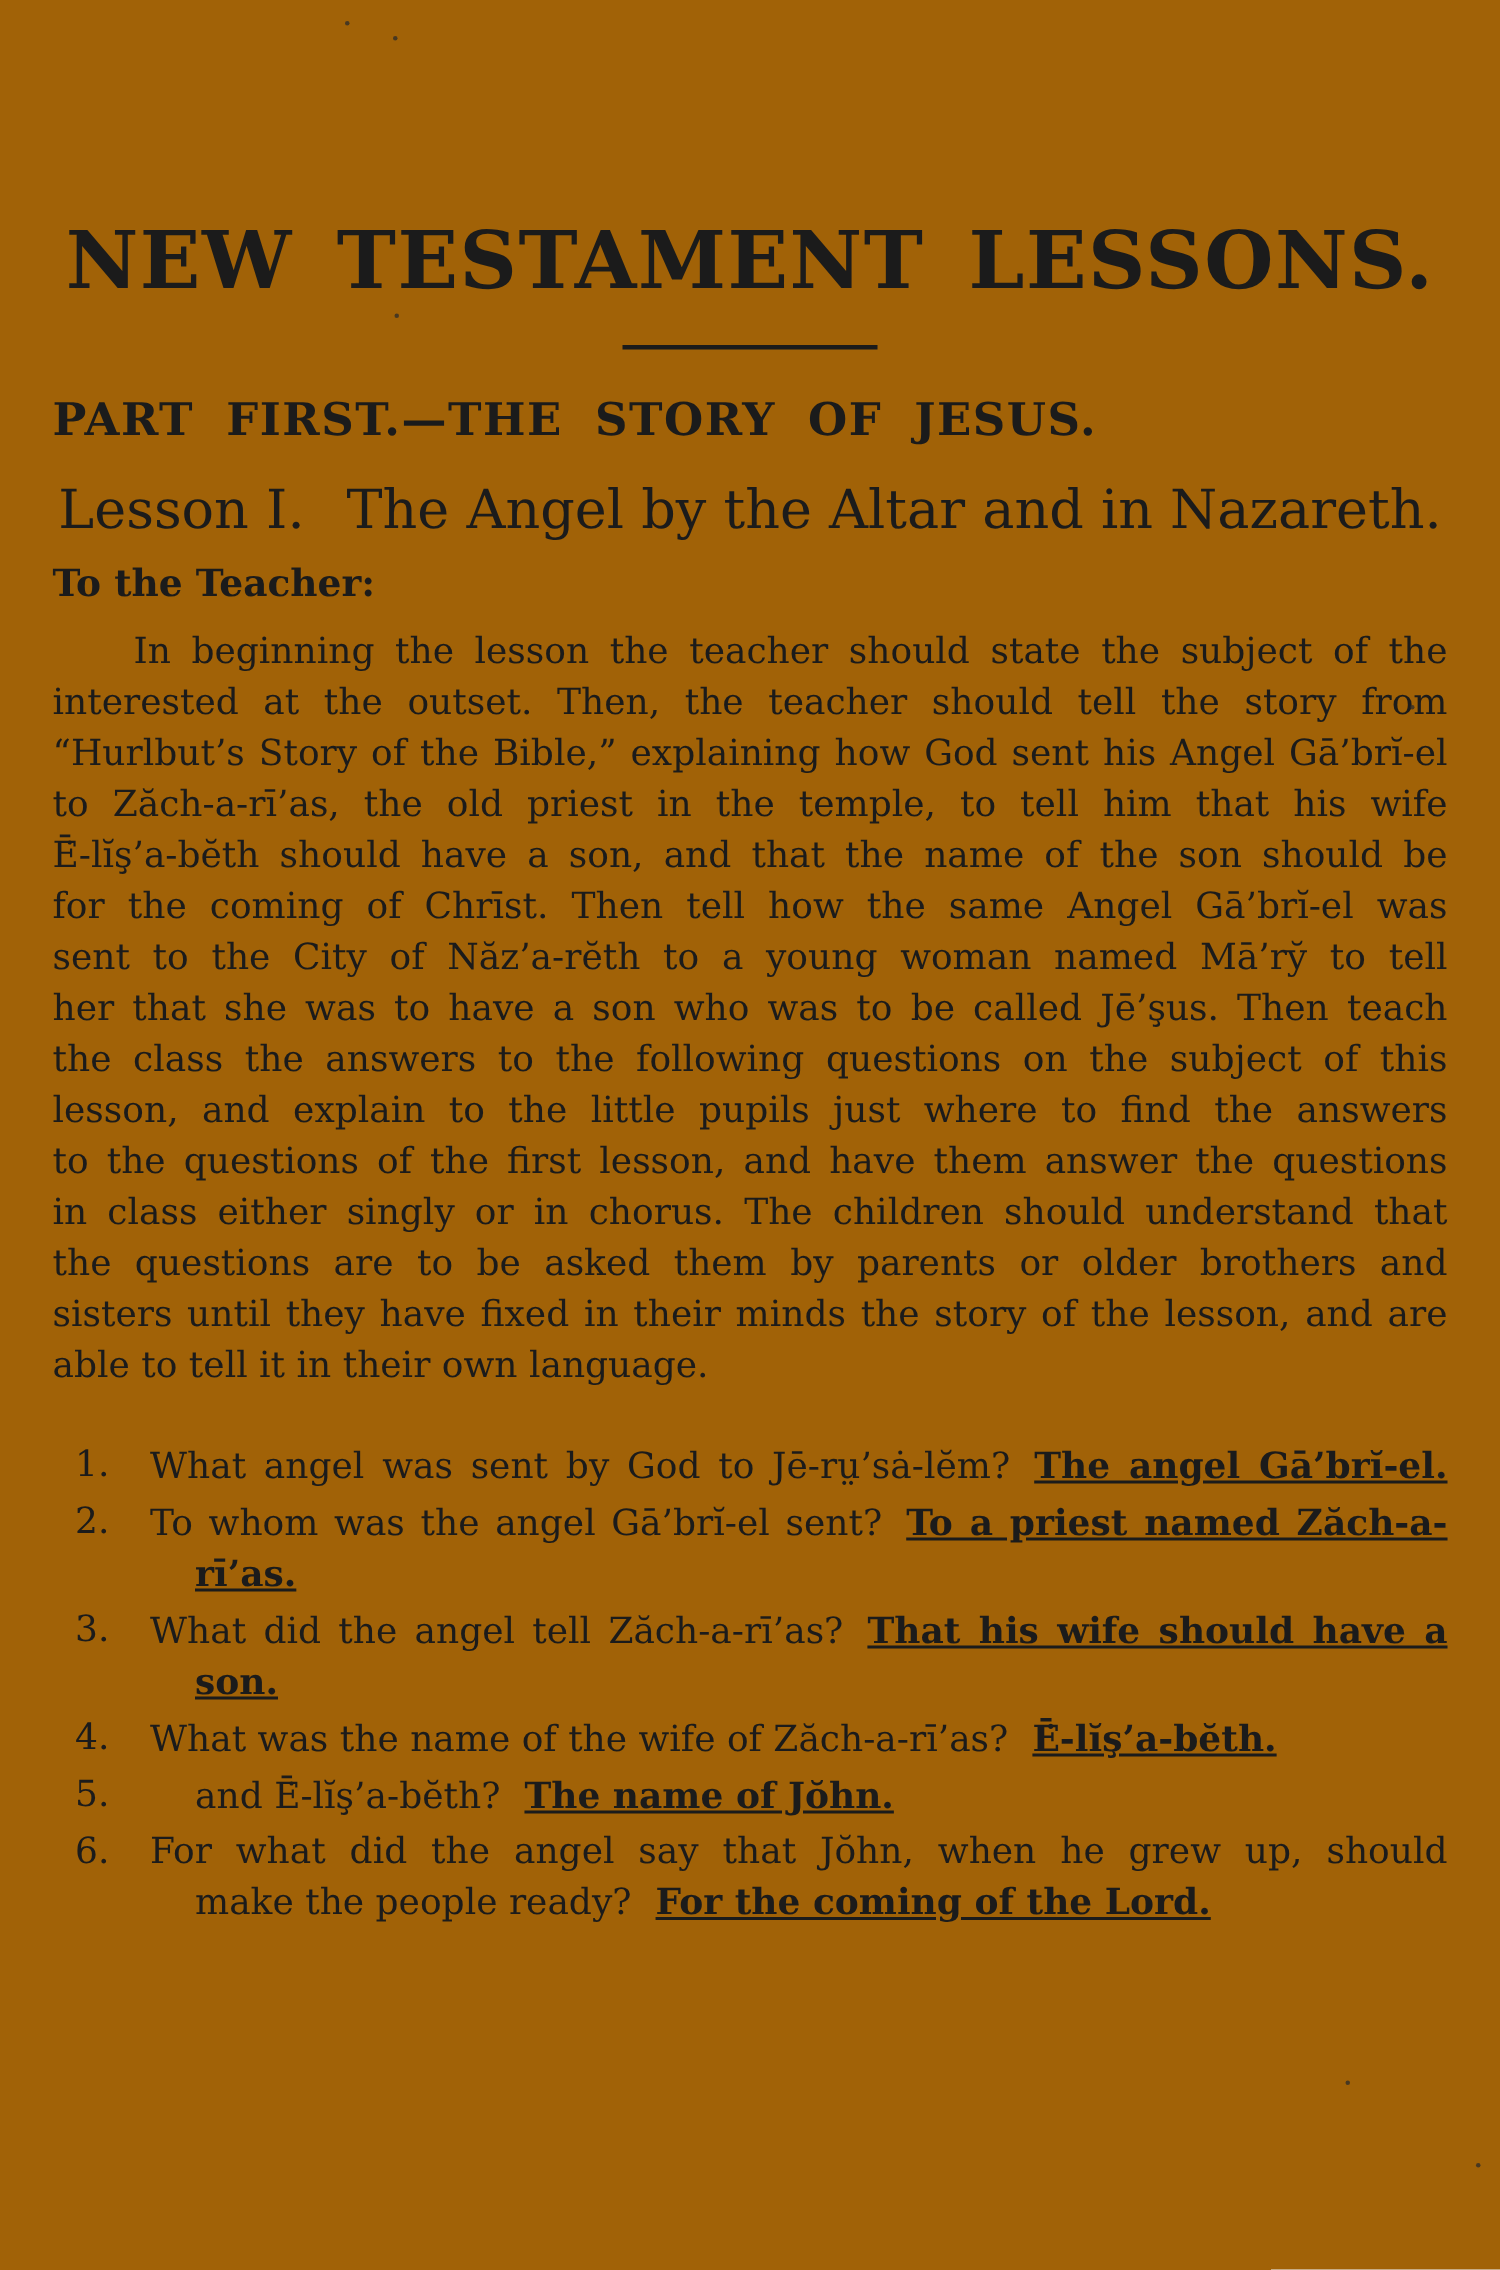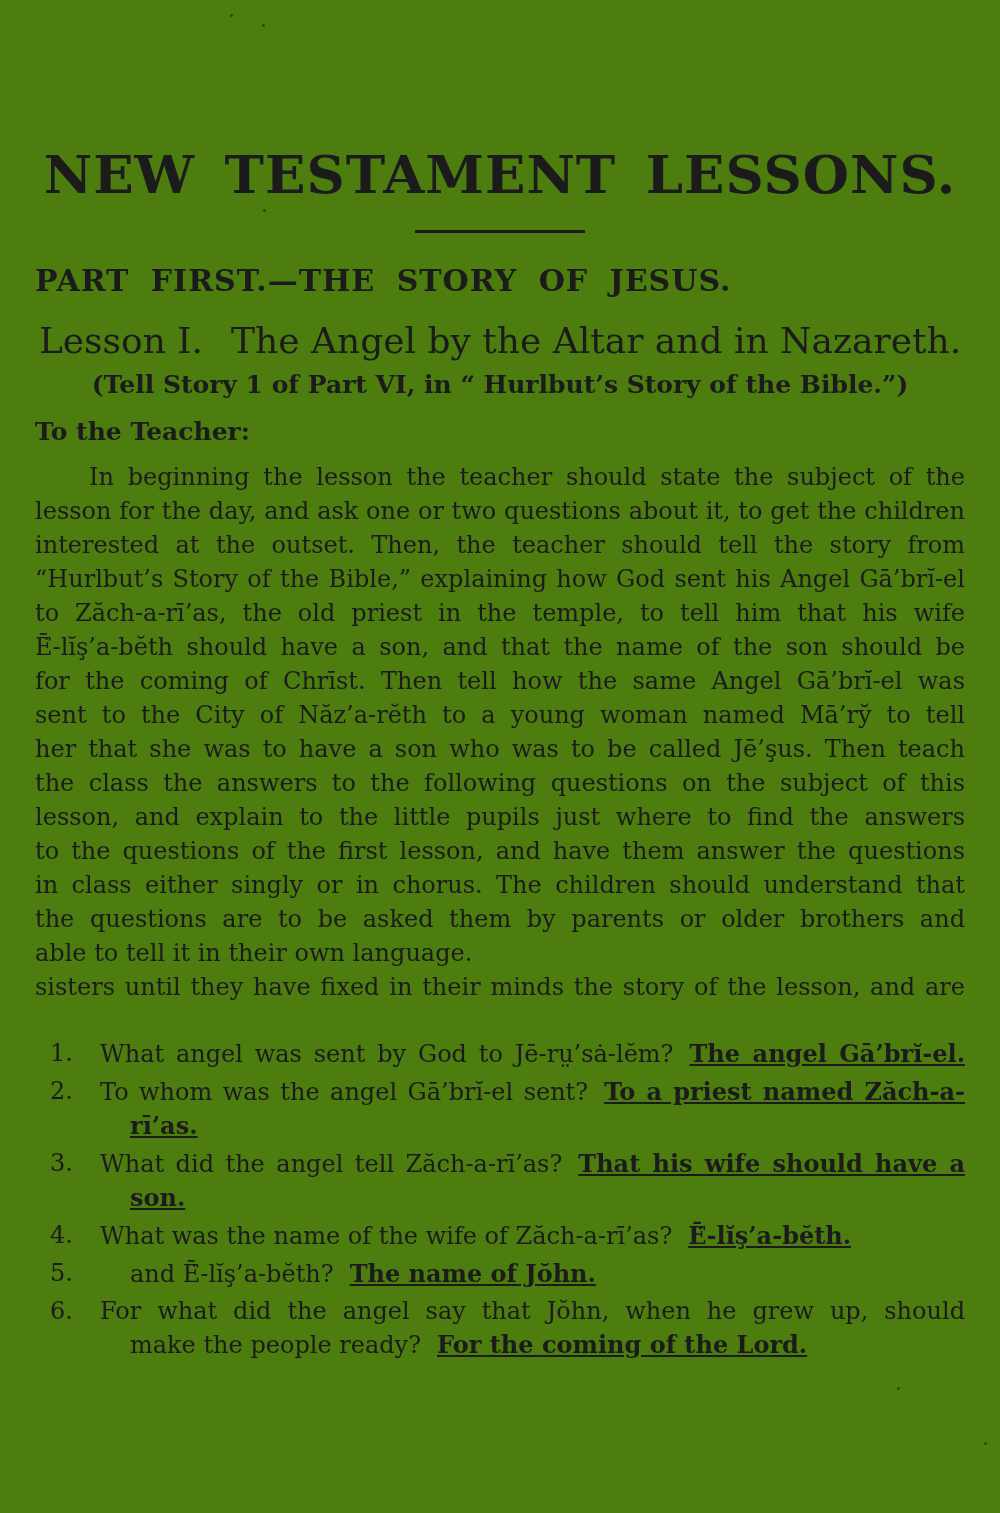--- a/index.html
+++ b/index.html
@@ -1,17 +1,17 @@
 <!DOCTYPE html>
 <html><head>
 <meta charset="utf-8">
 <style>
   html,body{margin:0;padding:0;background:#e8e8e8;}
   .page{
-    width:1000px;height:1513px;background:#4d7c0f;position:relative;
+    width:1000px;height:1513px;background:#a16207;position:relative;
     font-family:"DejaVu Serif","Liberation Serif",serif;color:#1b1b1b;
     overflow:hidden;margin:0 auto;
   }
   .content{padding:0 35px;}
   .title{
     text-align:center;font-weight:bold;font-size:53px;line-height:1.08;
     letter-spacing:1px;word-spacing:10px;margin-top:146px;
   }
   .rule{width:170px;height:3px;background:#1b1b1b;margin:27px auto 0;}
   .part-heading{
@@ -54,41 +54,39 @@
     <div class="title">NEW TESTAMENT LESSONS.</div>
 
     <div class="rule"></div>
 
     <div class="part-heading">PART FIRST.—THE STORY OF JESUS.</div>
 
     <div class="lesson-heading">
       <span class="lesson-label">Lesson I.</span><span>The Angel by the Altar and in Nazareth.</span>
     </div>
 
-    <div class="subtitle">(Tell Story 1 of Part VI, in “ Hurlbut’s Story of the Bible.”)</div>
 
     <div class="teacher-label">To the Teacher:</div>
 
     <div class="para">
       <div class="pline first jl">In beginning the lesson the teacher should state the subject of the</div>
-      <div class="pline jl">lesson for the day, and ask one or two questions about it, to get the children</div>
       <div class="pline jl">interested at the outset.  Then, the teacher should tell the story from</div>
       <div class="pline jl">“Hurlbut’s Story of the Bible,” explaining how God sent his Angel Gā’brĭ-el</div>
       <div class="pline jl">to Zăch-a-rī’as, the old priest in the temple, to tell him that his wife</div>
       <div class="pline jl">Ē̇-lĭş’a-bĕth should have a son, and that the name of the son should be</div>
       <div class="pline jl">for the coming of Chrīst.  Then tell how the same Angel Gā’brĭ-el was</div>
       <div class="pline jl">sent to the City of Năz’a-rĕth to a young woman named Mā’ry̆ to tell</div>
       <div class="pline jl">her that she was to have a son who was to be called Jē’şus.  Then teach</div>
       <div class="pline jl">the class the answers to the following questions on the subject of this</div>
       <div class="pline jl">lesson, and explain to the little pupils just where to find the answers</div>
       <div class="pline jl">to the questions of the first lesson, and have them answer the questions</div>
       <div class="pline jl">in class either singly or in chorus.  The children should understand that</div>
       <div class="pline jl">the questions are to be asked them by parents or older brothers and</div>
+      <div class="pline jl">sisters until they have fixed in their minds the story of the lesson, and are</div>
       <div class="pline">able to tell it in their own language.</div>
-      <div class="pline jl">sisters until they have fixed in their minds the story of the lesson, and are</div>
     </div>
 
     <div class="qlist">
 
       <div class="q">
         <span class="qnum">1.</span>
         <div class="qline first jl">
           <span class="seg">What angel was sent by God to Jē-rṳ’sȧ-lĕm?</span><span class="seg b gap">The angel Gā’brĭ-el.</span>
         </div>
       </div>

